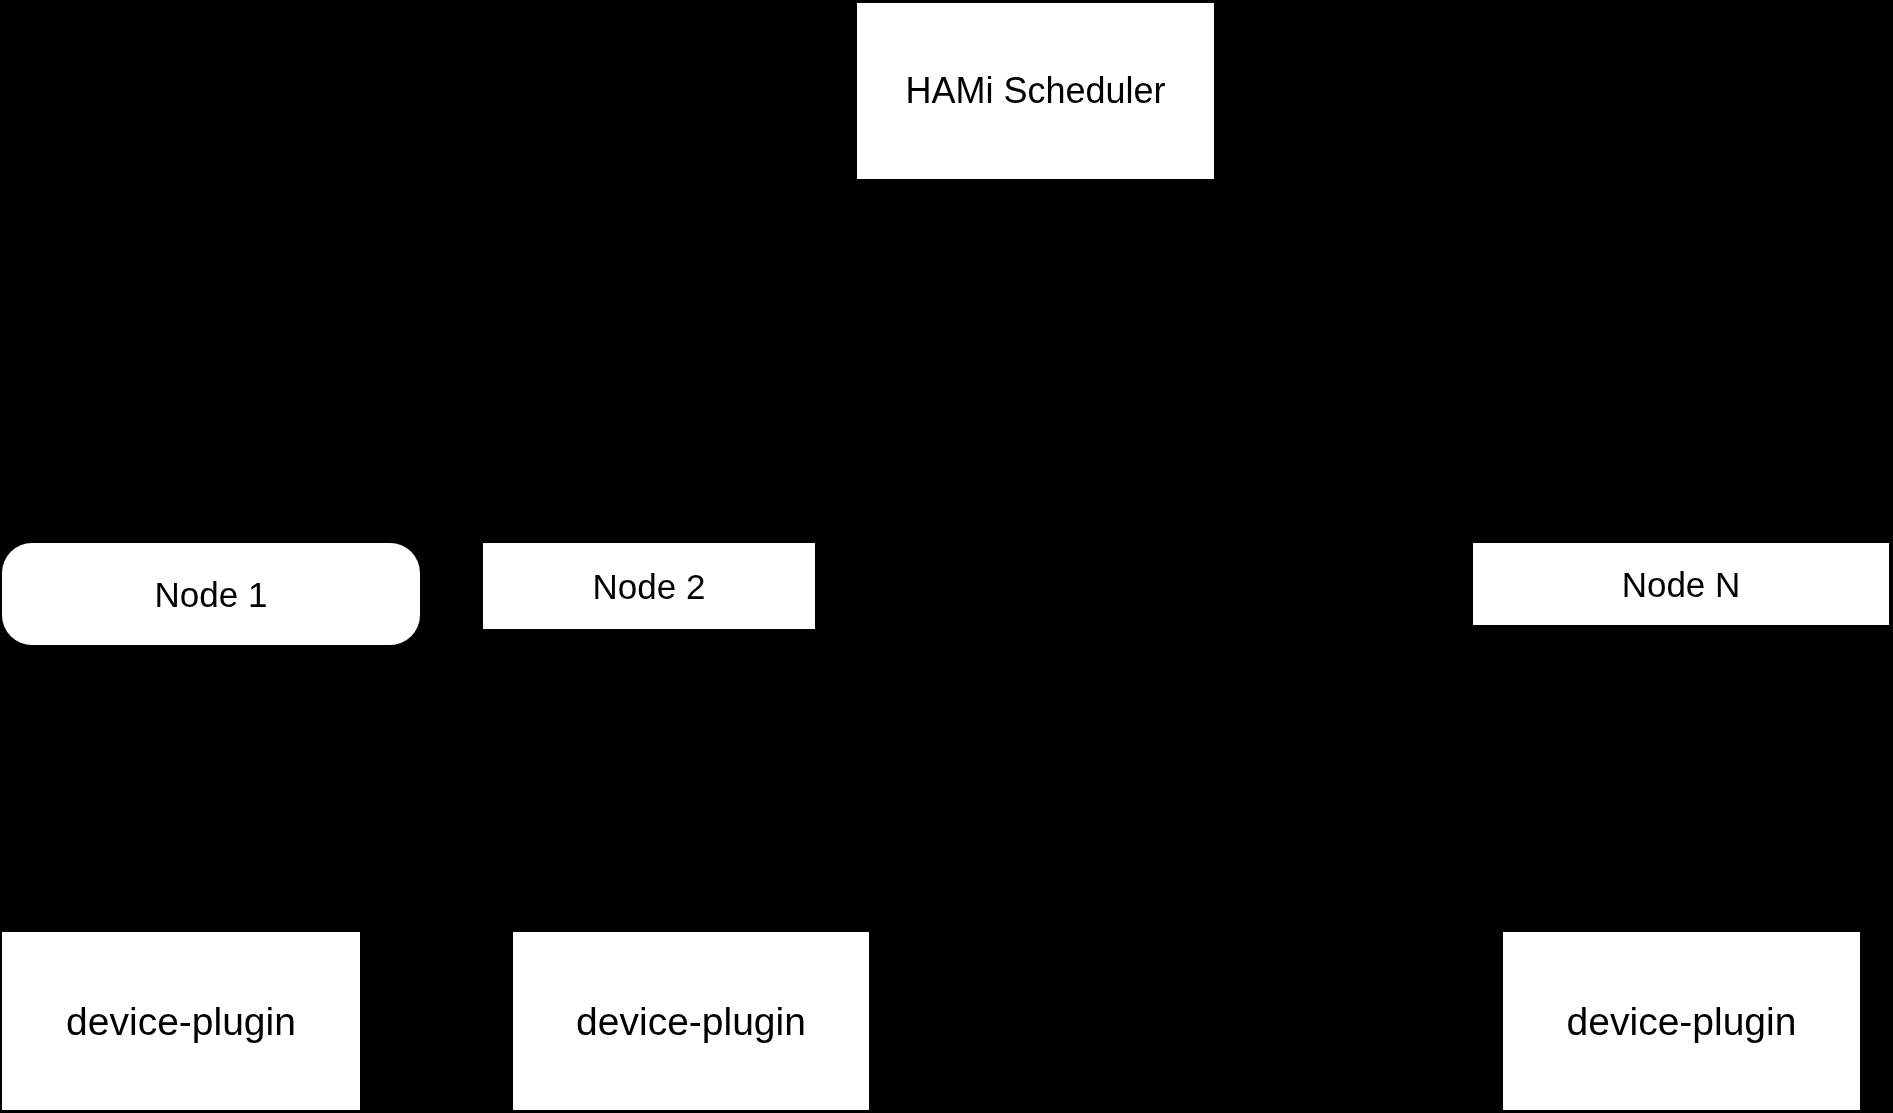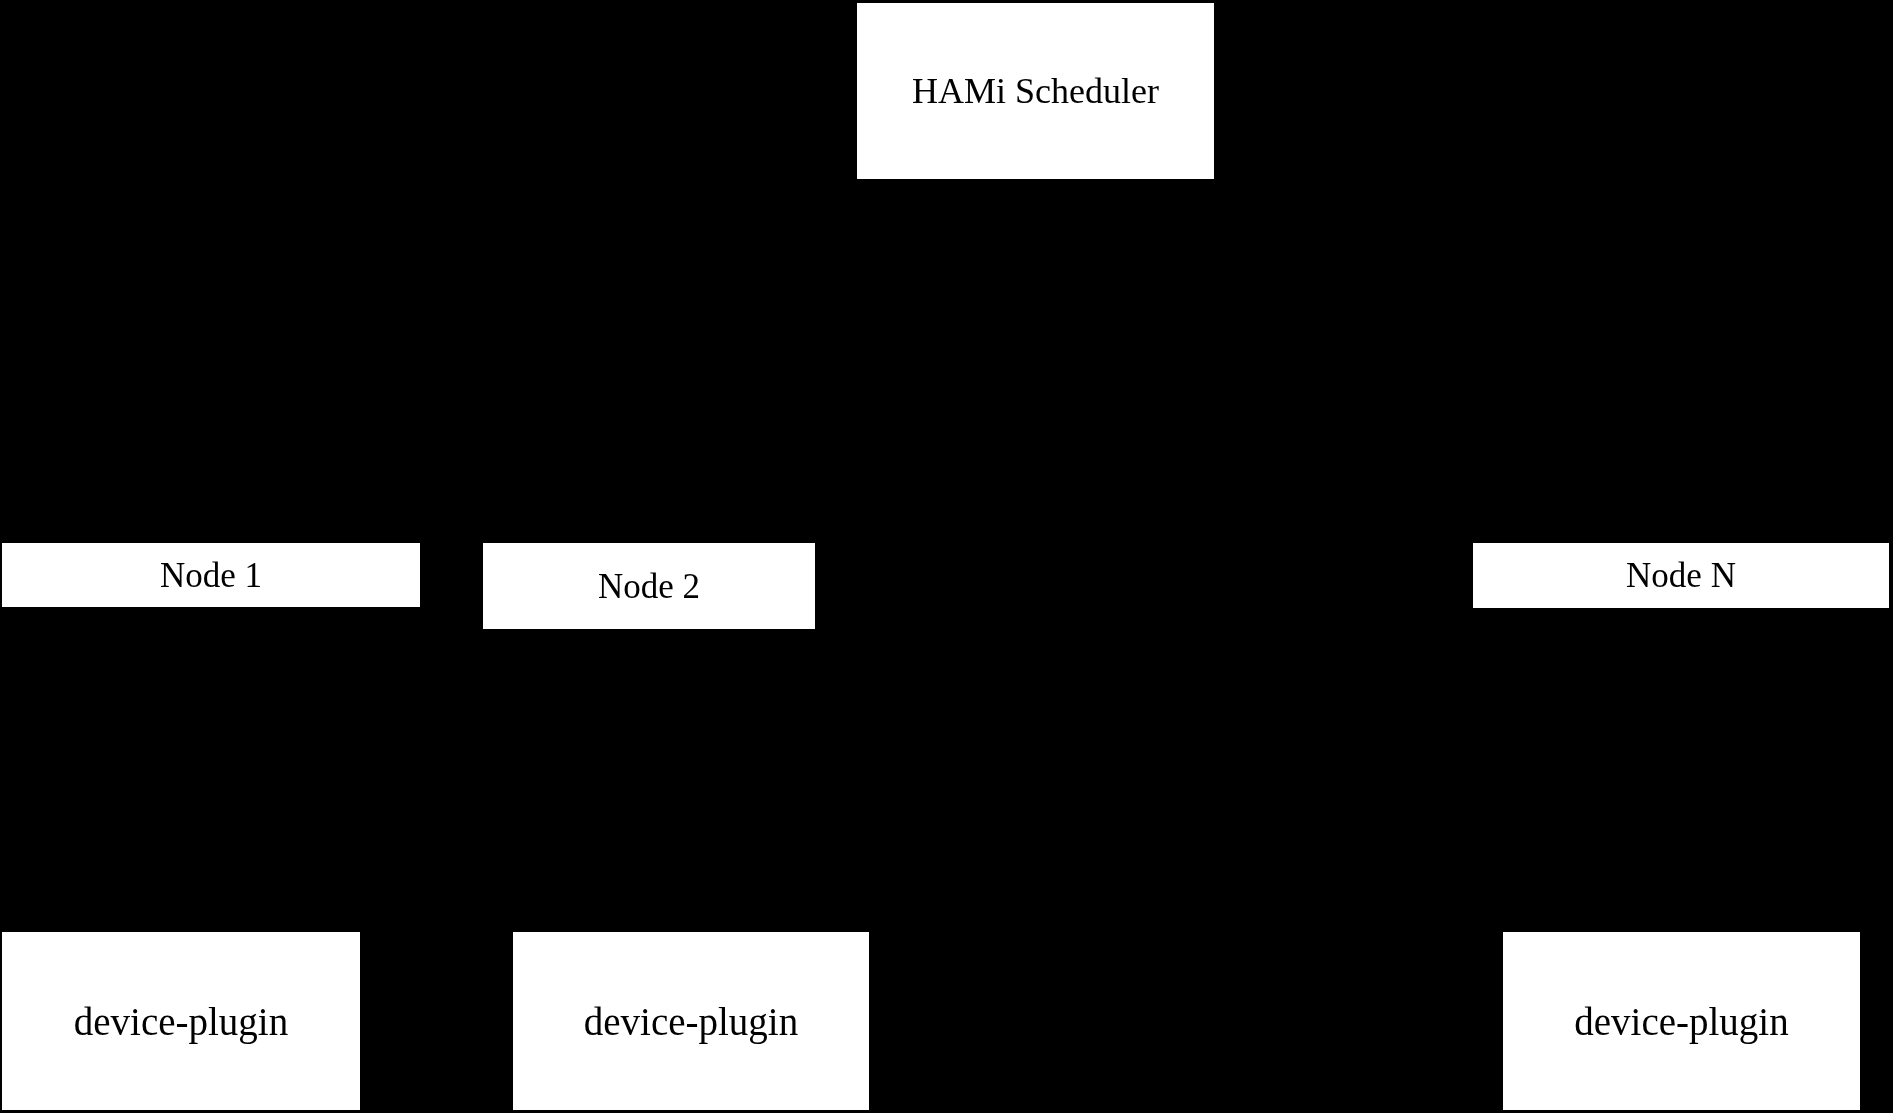--- a/index.html
+++ b/index.html
@@ -5,38 +5,38 @@
   html, body {
     margin: 0;
     padding: 0;
   }
   .canvas {
     position: relative;
     width: 1893px;
     height: 1113px;
     background: var(--bg, #000000);
     overflow: hidden;
-    font-family: Liberation Serif, serif;
+    font-family: Liberation Sans, sans-serif;
   }
   .box {
     position: absolute;
     background: var(--box-fill, #ffffff);
     color: var(--box-text, #000000);
     display: flex;
     align-items: center;
     justify-content: center;
     text-align: center;
     white-space: nowrap;
     line-height: 1;
   }
   
   .box-scheduler { left: 857px;  top: 3px;   width: 357px; height: 176px; font-size: 36px; }
-  .box-node-1    { left: 2px;    top: 543px; width: 418px; height: 64px;  font-size: 35px; }
+  .box-node-1    { left: 2px;    top: 543px; width: 418px; height: 102px;  font-size: 35px; border-radius: 30px; }
   .box-node-2    { left: 483px;  top: 543px; width: 332px; height: 86px;  font-size: 35px; }
-  .box-node-n    { left: 1473px; top: 543px; width: 416px; height: 65px;  font-size: 35px; }
+  .box-node-n    { left: 1473px; top: 543px; width: 416px; height: 82px;  font-size: 35px; }
   .box-dp-1      { left: 2px;    top: 932px; width: 358px; height: 178px; font-size: 39px; }
   .box-dp-2      { left: 513px;  top: 932px; width: 356px; height: 178px; font-size: 39px; }
   .box-dp-3      { left: 1503px; top: 932px; width: 357px; height: 178px; font-size: 39px; }
 </style>
 </head>
 <body>
 
 <div class="canvas">
 
   <div class="box box-scheduler">HAMi Scheduler</div>

